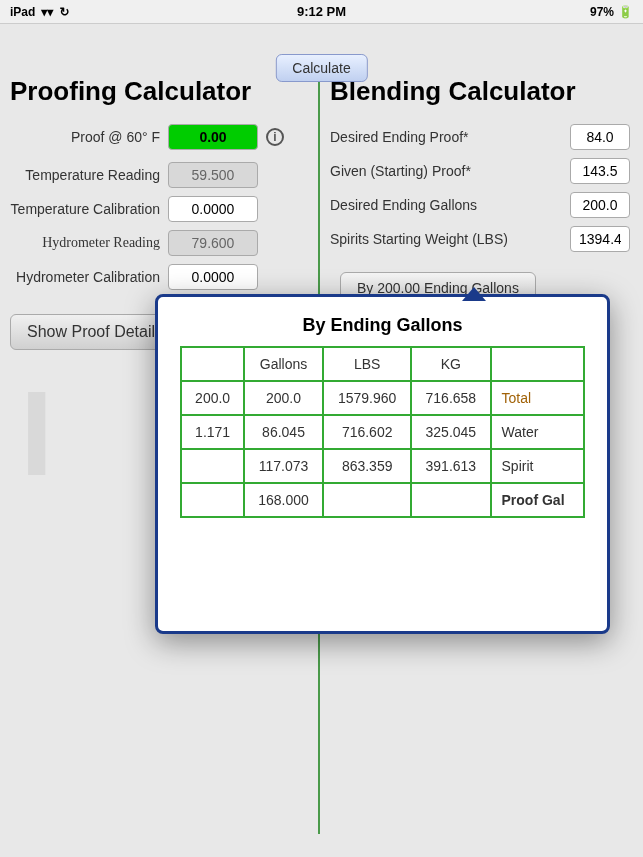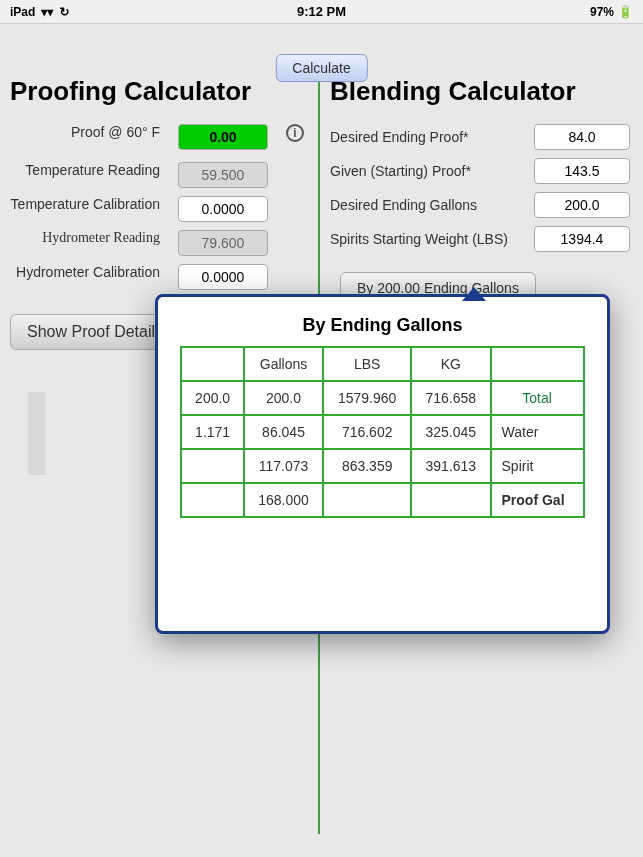--- a/index.html
+++ b/index.html
@@ -84,21 +84,22 @@
       left: 330px;
       font-size: 26px;
       font-weight: bold;
       color: #000;
     }
 
     
     .proof-row {
       position: absolute;
       display: flex;
-      gap: 18px;
+      align-items: center;
+      gap: 8px;
     }
     .field-label {
       font-size: 14px;
       color: #333;
       text-align: right;
     }
     .field-input {
       border: 1px solid #aaa;
       border-radius: 4px;
       padding: 4px 20px;
@@ -142,21 +143,21 @@
     .blend-label {
       font-size: 14px;
       color: #333;
     }
     .blend-input {
       border: 1px solid #aaa;
       border-radius: 4px;
       padding: 4px 8px;
       font-size: 14px;
       background: #fff;
-      width: 96px;
+      width: 60px;
       text-align: center;
     }
 
     
     #by-ending-btn {
       position: absolute;
       top: 248px;
       left: 340px;
       background: linear-gradient(to bottom, #f5f5f5, #ddd);
       border: 1px solid #aaa;
@@ -347,21 +348,21 @@
           <th></th>
         </tr>
       </thead>
       <tbody id="table-body">
 
       <tr>
             <td>200.0</td>
             <td>200.0</td>
             <td>1579.960</td>
             <td>716.658</td>
-            <td style="text-align: center; font-weight: 400; color: #15803d;">Total</td>
+            <td style="text-align: left; font-weight: 400; color: #a16207;">Total</td>
           </tr>
           <tr>
             <td>1.171</td>
             <td>86.045</td>
             <td>716.602</td>
             <td>325.045</td>
             <td style="text-align: left; font-weight: 400; color: rgb(51, 51, 51);">Water</td>
           </tr>
           <tr>
             <td></td>

